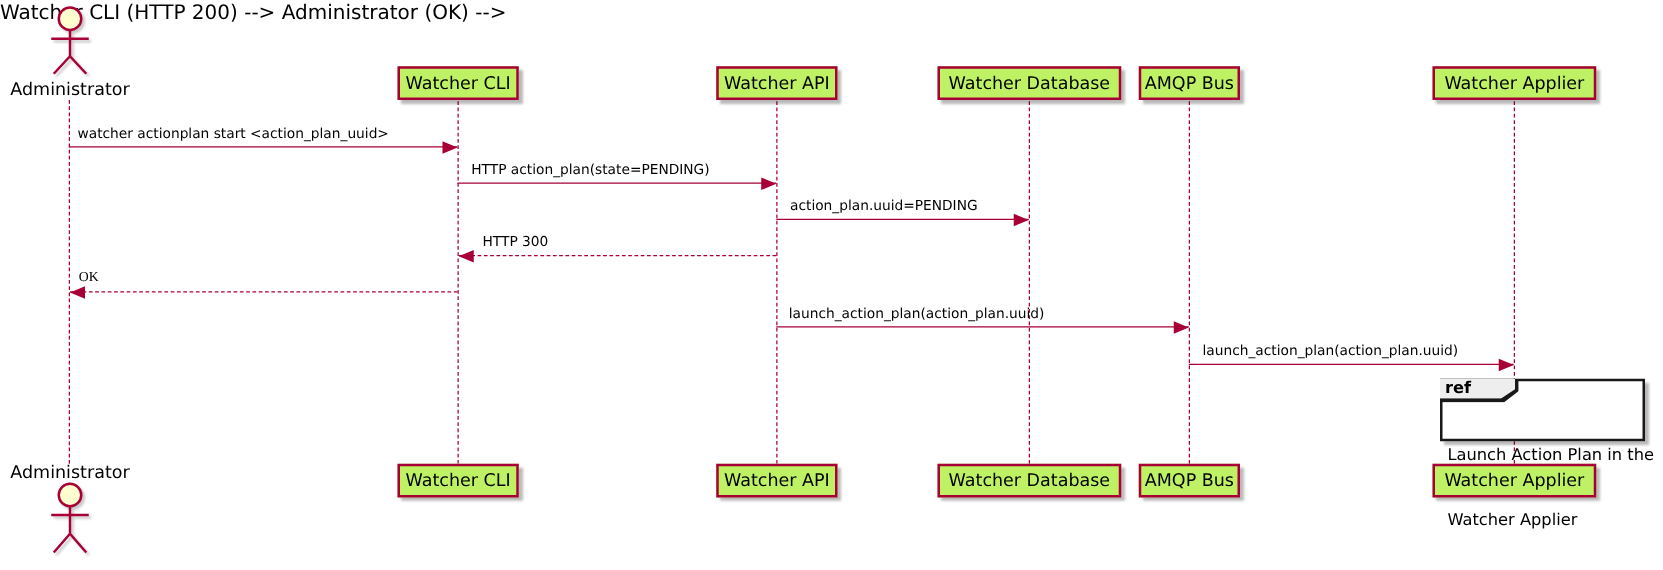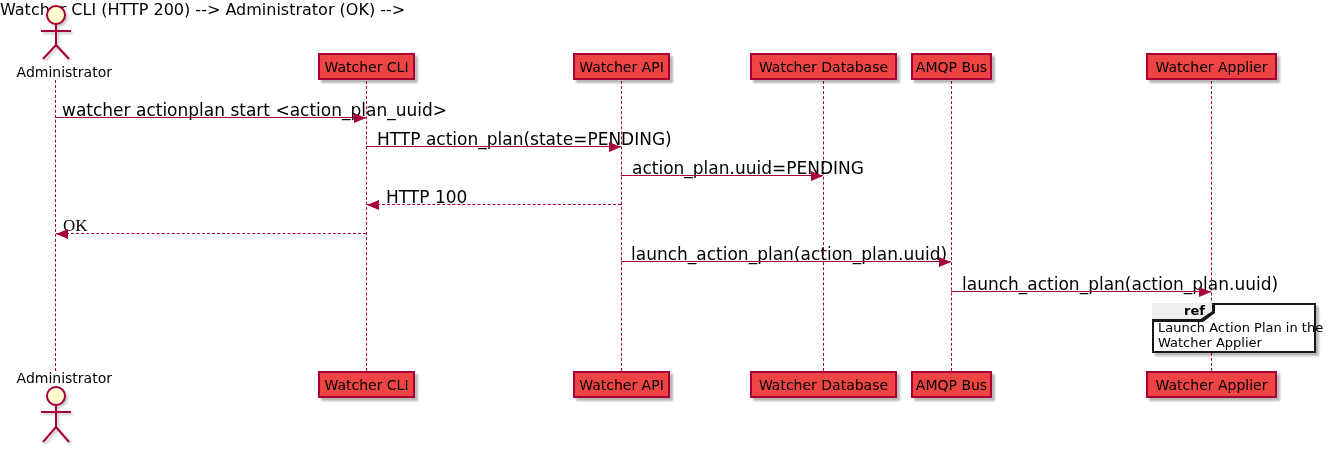--- a/index.html
+++ b/index.html
@@ -1,43 +1,43 @@
 <!DOCTYPE html>
 <html><head>
 <meta charset="utf-8">
 <style>
   html,body{margin:0;padding:0;background:#ffffff;}
   body{position:relative;width:1330px;height:456px;font-family:"DejaVu Sans","Liberation Sans",sans-serif;color:#000;overflow:hidden;}
 
   .lifeline{position:absolute;width:0;border-left:1px dashed #A80036;z-index:1;}
 
-  .pbox{position:absolute;height:27px;box-sizing:border-box;border:2px solid #A80036;background:#ef4444;
+  .pbox{position:absolute;height:27px;box-sizing:border-box;border:2px solid #A80036;background:#bef264;
         display:flex;align-items:center;justify-content:center;font-size:14px;white-space:nowrap;
         box-shadow:3px 3px 2px rgba(0,0,0,0.28);z-index:3;}
 
-  .actor-label{position:absolute;font-size:14px;text-align:right;white-space:nowrap;z-index:3;}
+  .actor-label{position:absolute;font-size:14px;text-align:center;white-space:nowrap;z-index:3;}
   .actor-svg{position:absolute;z-index:3;filter:drop-shadow(2.5px 2.5px 1px rgba(0,0,0,0.22));}
 
   .msg-line{position:absolute;height:0;z-index:2;}
   .msg-solid{border-top:1px solid #A80036;}
   .msg-dashed{border-top:1px dashed #A80036;}
-  .msg-label{position:absolute;font-size:17px;white-space:nowrap;z-index:2;}
+  .msg-label{position:absolute;font-size:11px;white-space:nowrap;z-index:2;}
   .ah{position:absolute;width:0;height:0;z-index:2;}
   .ah-right{border-top:5px solid transparent;border-bottom:5px solid transparent;border-left:12px solid #A80036;}
   .ah-left{border-top:5px solid transparent;border-bottom:5px solid transparent;border-right:12px solid #A80036;}
 
   .refbox{position:absolute;left:1152px;top:303px;width:164px;height:50px;box-sizing:border-box;
           background:#ffffff;border:2px solid #181818;box-shadow:3px 3px 2px rgba(0,0,0,0.28);z-index:5;}
   .ref-tab-outer{position:absolute;left:-2px;top:-2px;width:63px;height:19px;background:#181818;
           clip-path:polygon(0 0,100% 0,100% 52%,81% 100%,0 100%);}
   .ref-tab-inner{position:absolute;left:0;top:0;width:60px;height:16px;background:#EEEEEE;
           clip-path:polygon(0 0,100% 0,100% 52%,81% 100%,0 100%);
-          font-size:13px;font-weight:bold;line-height:16px;padding-left:32px;box-sizing:border-box;}
+          font-size:13px;font-weight:bold;line-height:16px;padding-left:4px;box-sizing:border-box;}
   .ref-body{position:absolute;left:4px;top:16px;font-size:13px;line-height:14.5px;white-space:nowrap;}
-  .ref-body span{display:block;}
+  .ref-body span{display:block;margin-top:37px;}
 </style>
 </head>
 <body>
 
 
 
 
 <div class="lifeline" style="left:55px;top:80px;height:291px;"></div>
 <div class="lifeline" style="left:366px;top:81px;height:290px;"></div>
 <div class="lifeline" style="left:621px;top:81px;height:290px;"></div>
@@ -82,21 +82,21 @@
 <div class="msg-label" style="left:377px;top:129px;">HTTP action_plan(state=PENDING)</div>
 <div class="msg-line msg-solid" style="left:366px;top:146px;width:255px;"></div>
 <div class="ah ah-right" style="left:609px;top:142px;"></div>
 
 
 <div class="msg-label" style="left:632px;top:158px;">action_plan.uuid=PENDING</div>
 <div class="msg-line msg-solid" style="left:621px;top:175px;width:202px;"></div>
 <div class="ah ah-right" style="left:811px;top:171px;"></div>
 
  Watcher CLI (HTTP 200) --&gt;
-<div class="msg-label" style="left:386px;top:187px;">HTTP 100</div>
+<div class="msg-label" style="left:386px;top:187px;">HTTP 300</div>
 <div class="msg-line msg-dashed" style="left:367px;top:204px;width:254px;"></div>
 <div class="ah ah-left" style="left:367px;top:200px;"></div>
 
  Administrator (OK) --&gt;
 <div class="msg-label" style="left:63px;top:216px;font-family:Liberation Serif, serif;">OK</div>
 <div class="msg-line msg-dashed" style="left:56px;top:233px;width:310px;"></div>
 <div class="ah ah-left" style="left:56px;top:229px;"></div>
 
 
 <div class="msg-label" style="left:631px;top:244px;">launch_action_plan(action_plan.uuid)</div>

